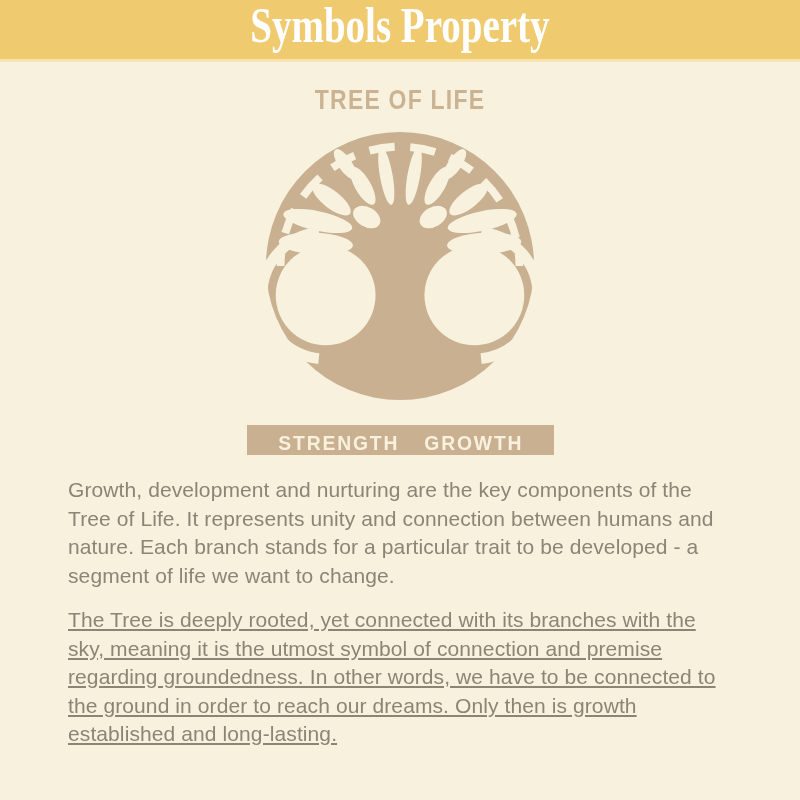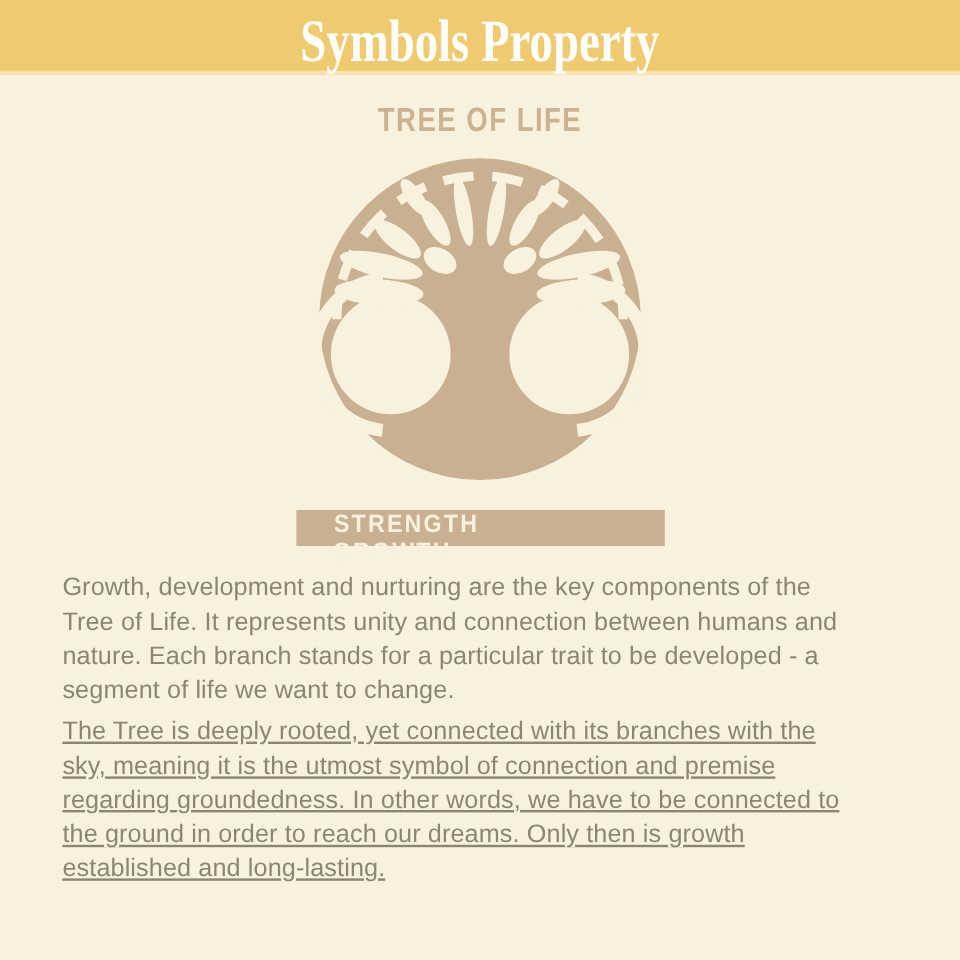--- a/index.html
+++ b/index.html
@@ -16,21 +16,21 @@
   html,body{margin:0;padding:0;}
   body{
     width:800px;height:800px;overflow:hidden;
     background:var(--page-bg);
     font-family:"Liberation Sans",sans-serif;
   }
   .header{
     height:62px;
     background:var(--header-bg);
     border-bottom:3px solid var(--header-stripe);
-    display:flex;align-items:flex-end;justify-content:center;
+    display:flex;align-items:flex-start;justify-content:center;
   }
   .page-title{
     margin:0;
     color:var(--header-text);
     font-family:"Liberation Serif",serif;
     font-size:50px;
     font-weight:700;
     line-height:1;
     transform:scaleX(0.78);
     transform-origin:center;
@@ -51,42 +51,41 @@
     width:274px;height:274px;
     margin:15px auto 0 auto;
   }
   .tan{fill:var(--accent-tan);}
   .cream{fill:var(--page-bg);}
   .gap{fill:none;stroke:var(--page-bg);}
   .traits-banner{
     width:307px;height:30px;
     margin:22px auto 0 auto;
     background:var(--accent-tan);
-    display:flex;align-items:flex-start;justify-content:space-between;
+    display:flex;align-items:flex-end;justify-content:space-between;
     padding:0 26px;
-    flex-direction:column;
   }
   .trait{
     color:var(--banner-text);
     font-size:21px;
     font-weight:700;
     letter-spacing:2px;
     transform:scaleX(0.92);
     transform-origin:center;
     white-space:nowrap;
   }
   .text-block{
     margin:21px 0 0 52px;
     width:740px;
     color:var(--body-text);
     font-size:21px;
     line-height:28.5px;
     letter-spacing:0.1px;
   }
-  .text-block p{margin:0;white-space:pre-line;}
+  .text-block p{margin:16px;white-space:pre-line;}
   .text-block p + p{margin-top:6px;text-decoration:underline;}
 </style>
 </head>
 <body>
 
 <div class="header">
   <h1 class="page-title">Symbols Property</h1>
 </div>
 
 <div>

